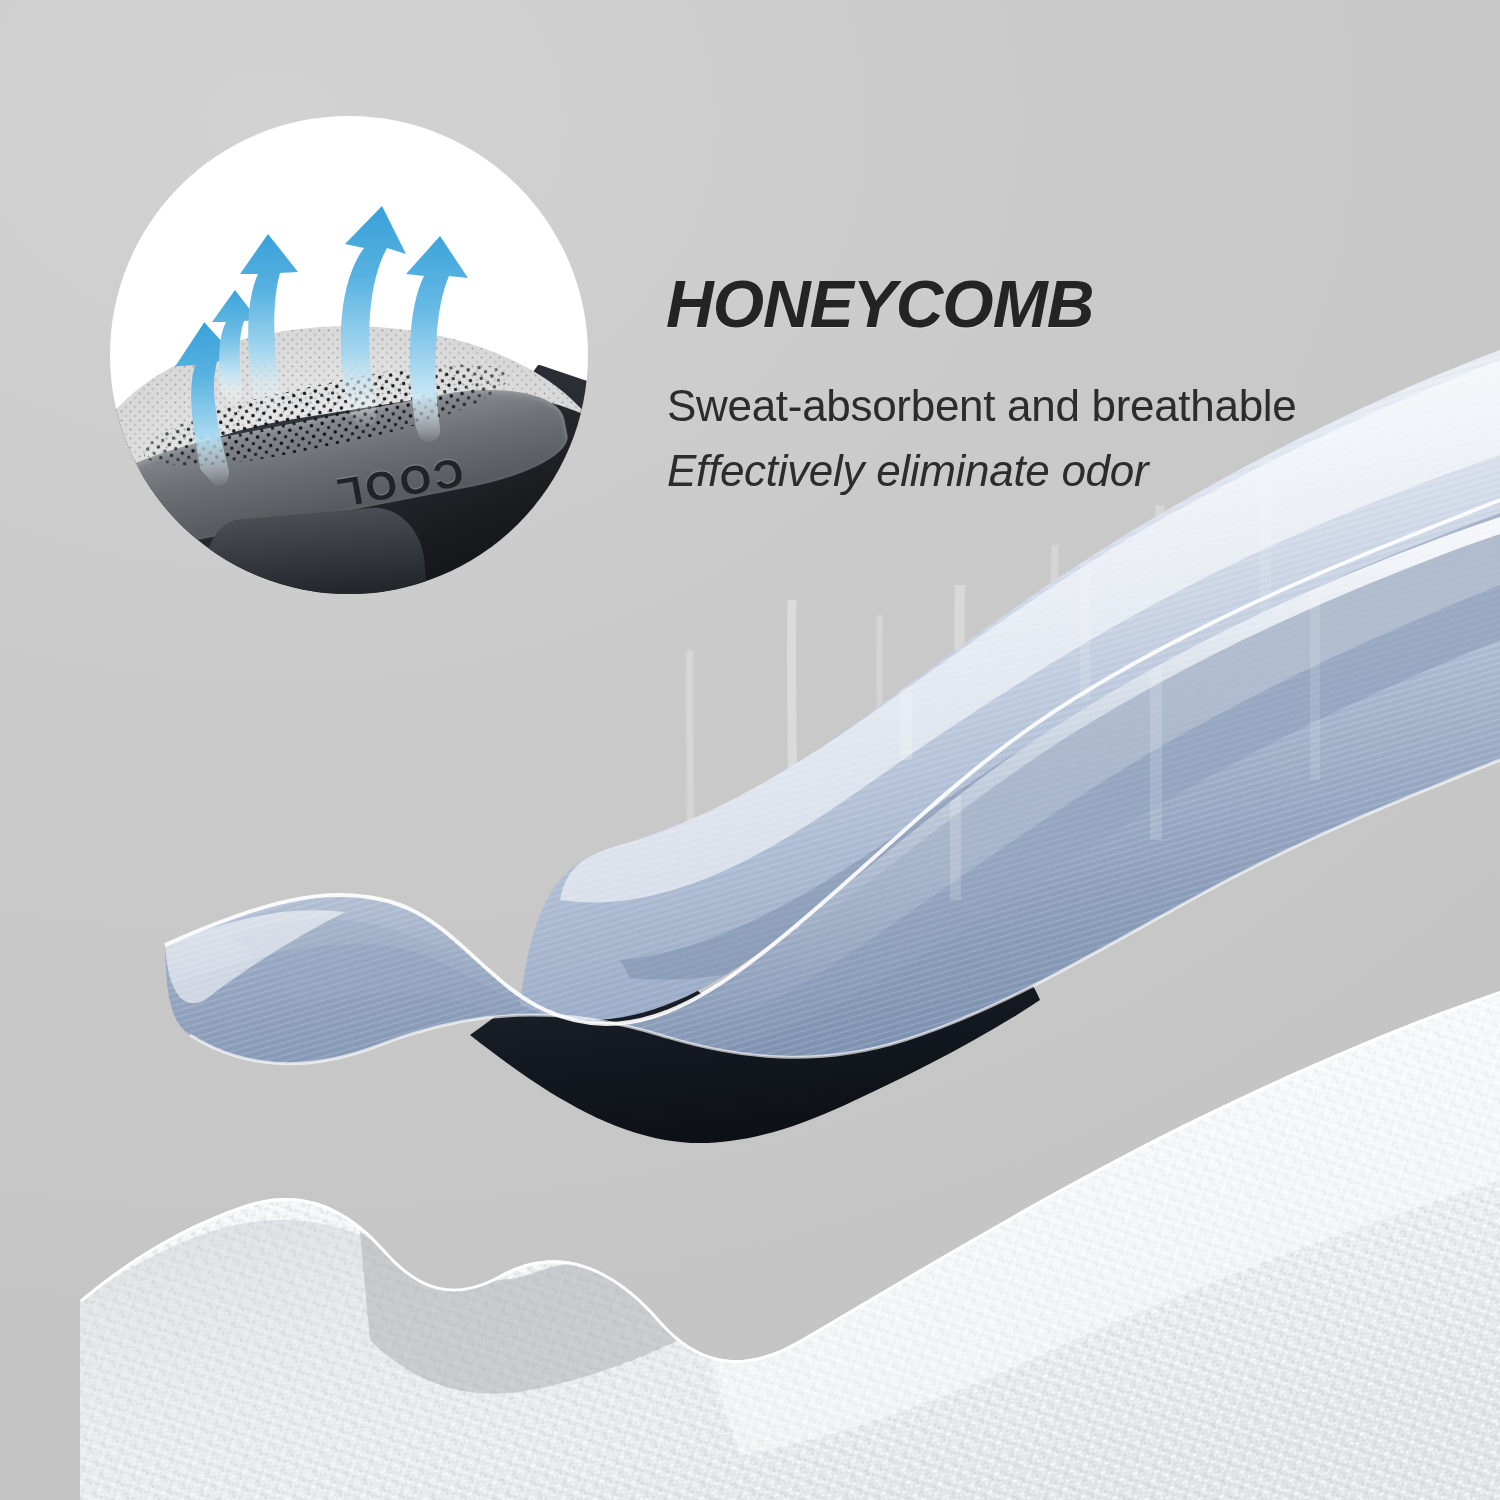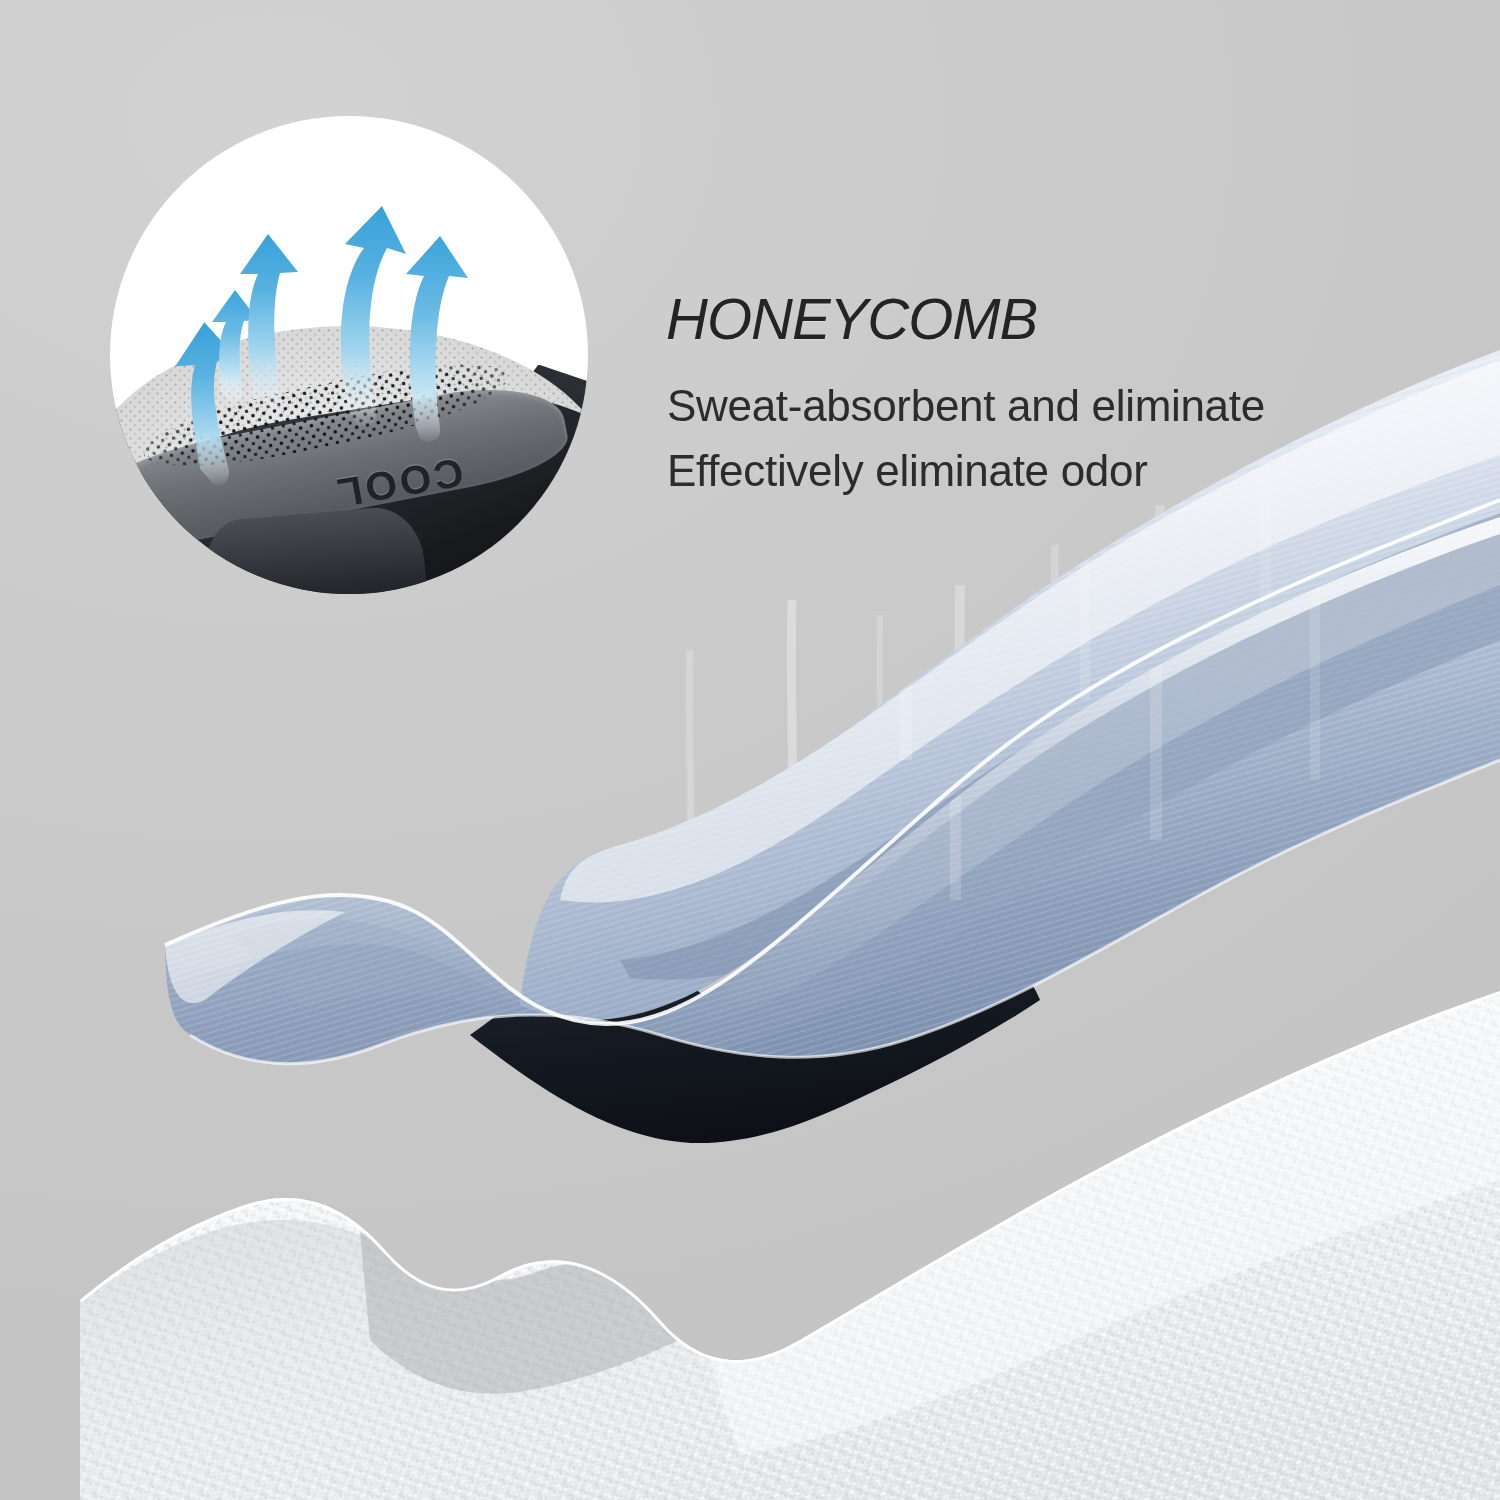--- a/index.html
+++ b/index.html
@@ -13,43 +13,43 @@
     position:relative;
     width:1500px;height:1500px;
     background:
       radial-gradient(120% 90% at 18% 8%, #d2d2d2 0%, #cacaca 45%, #c4c4c4 100%);
     overflow:hidden;
   }
 
   
   .headline{
     position:absolute;
-    left:666px; top:172px;
+    left:666px; top:157px;
     width:760px;
-    font-size:58px;
+    font-size:66px;
     line-height:98px;
-    font-weight:normal;
+    font-weight:bold;
     font-style:italic;
     letter-spacing:-1px;
     color:#242424;
     white-space:pre-line;
     text-shadow:0 1px 0 rgba(255,255,255,.30);
   }
   .subline{
     position:absolute;
     left:667px;
     font-size:44px;
     line-height:46px;
     font-weight:400;
     color:#2c2c2c;
     letter-spacing:-.3px;
     white-space:nowrap;
   }
   .sub1{ top:383px; }
-  .sub2{ top:448px; }
+  .sub2{ top:448px;font-style:italic; }
 
   
   .inset{
     position:absolute;
     left:110px; top:116px;
     width:478px; height:478px;
     border-radius:50%;
     background:#ffffff;
     overflow:hidden;
   }
@@ -419,16 +419,16 @@
                  L 343,134 C 329,166 326,226 334,286
                  C 336,300 320,304 314,296 Z" fill="url(#aG2)" transform="translate(-4,26)"></path>
       </g>
     </svg>
   </div>
 
   <div class="headline">
     <div>HONEYCOMB</div>
   </div>
 
-  <div class="subline sub1">Sweat-absorbent and eliminate</div>
+  <div class="subline sub1">Sweat-absorbent and breathable</div>
   <div class="subline sub2">Effectively eliminate odor</div>
 
 </div>
 
 </body></html>

